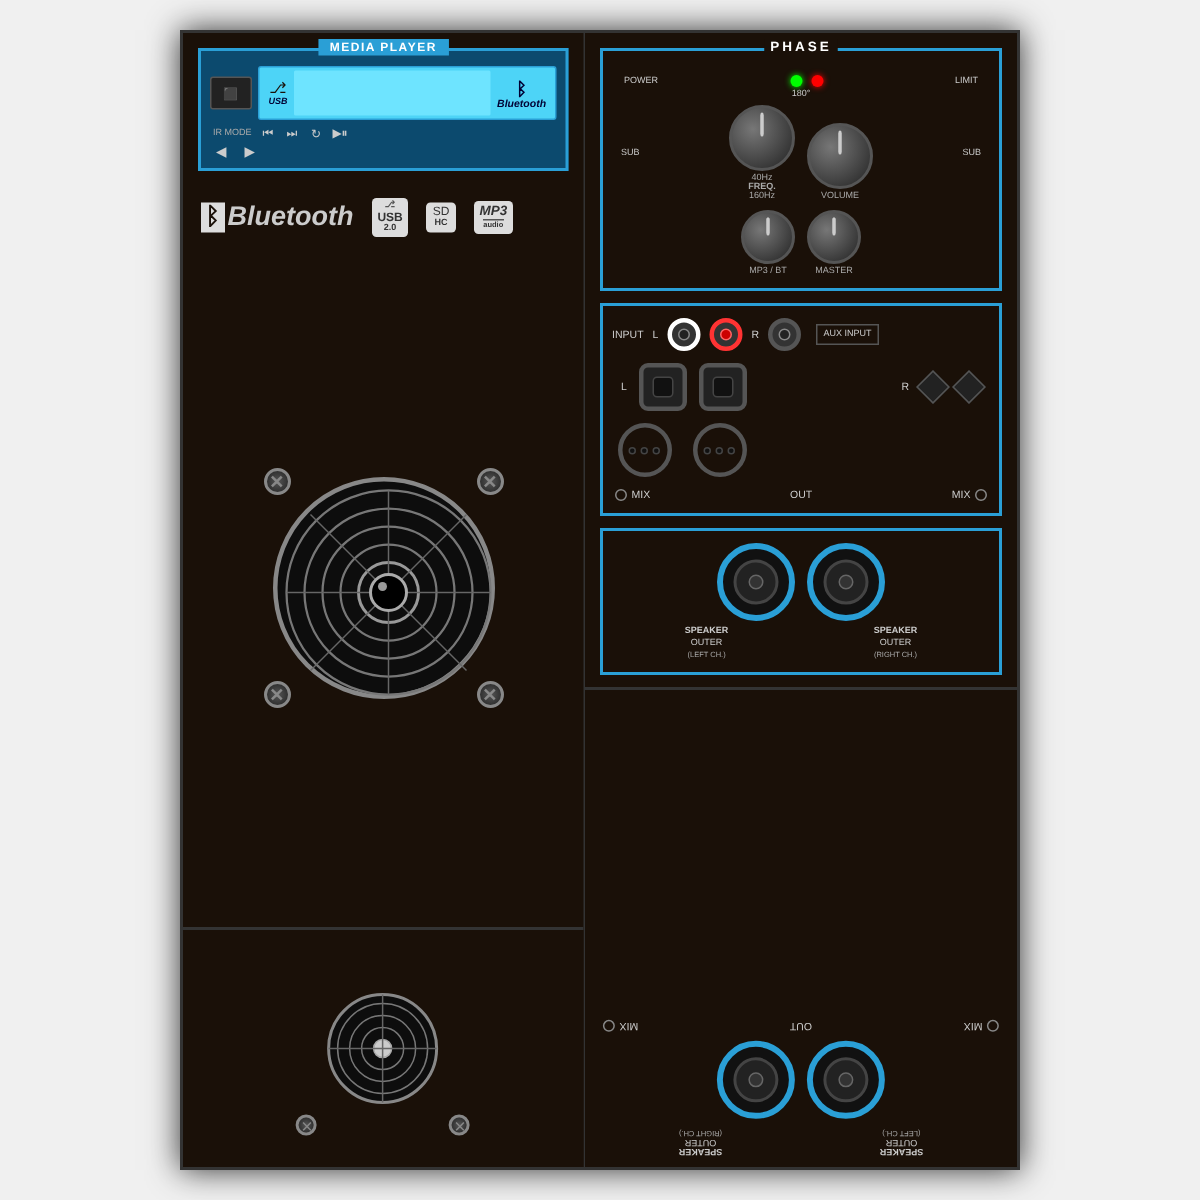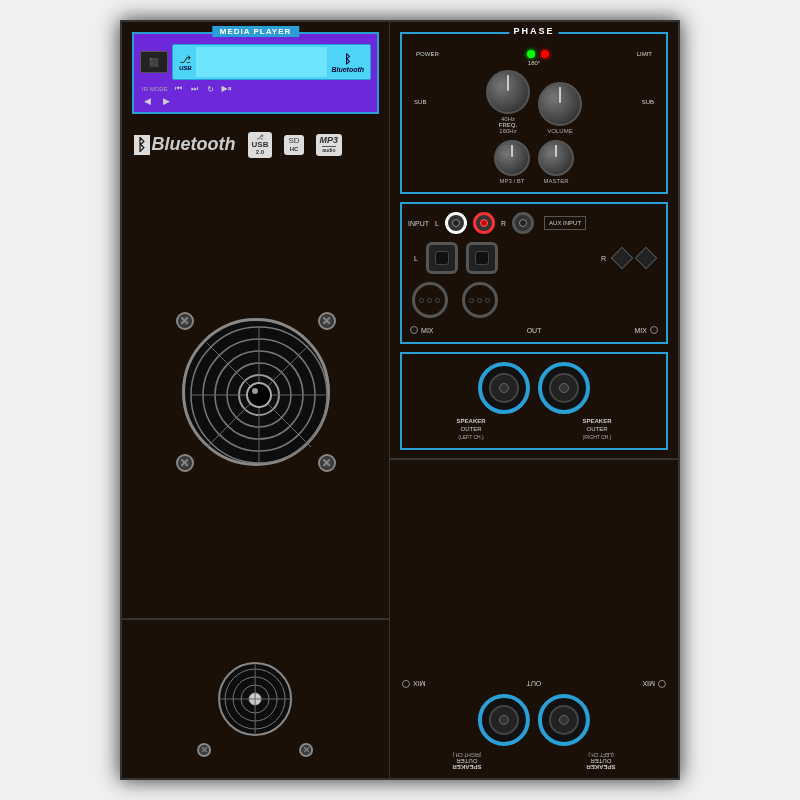--- a/index.html
+++ b/index.html
@@ -33,21 +33,21 @@
       border-right: 1px solid #333;
       position: relative;
     }
 
     
     .media-player-section {
       border: 2px solid #2a9fd6;
       margin: 10px 10px 8px 10px;
       padding: 6px;
       position: relative;
-      background: #6d28d9;
+      background: #0c4a6e;
     }
     .media-player-title {
       position: absolute;
       top: -8px;
       left: 50%;
       transform: translateX(-50%);
       background: #2a9fd6;
       color: white;
       font-size: 8px;
       font-weight: bold;

